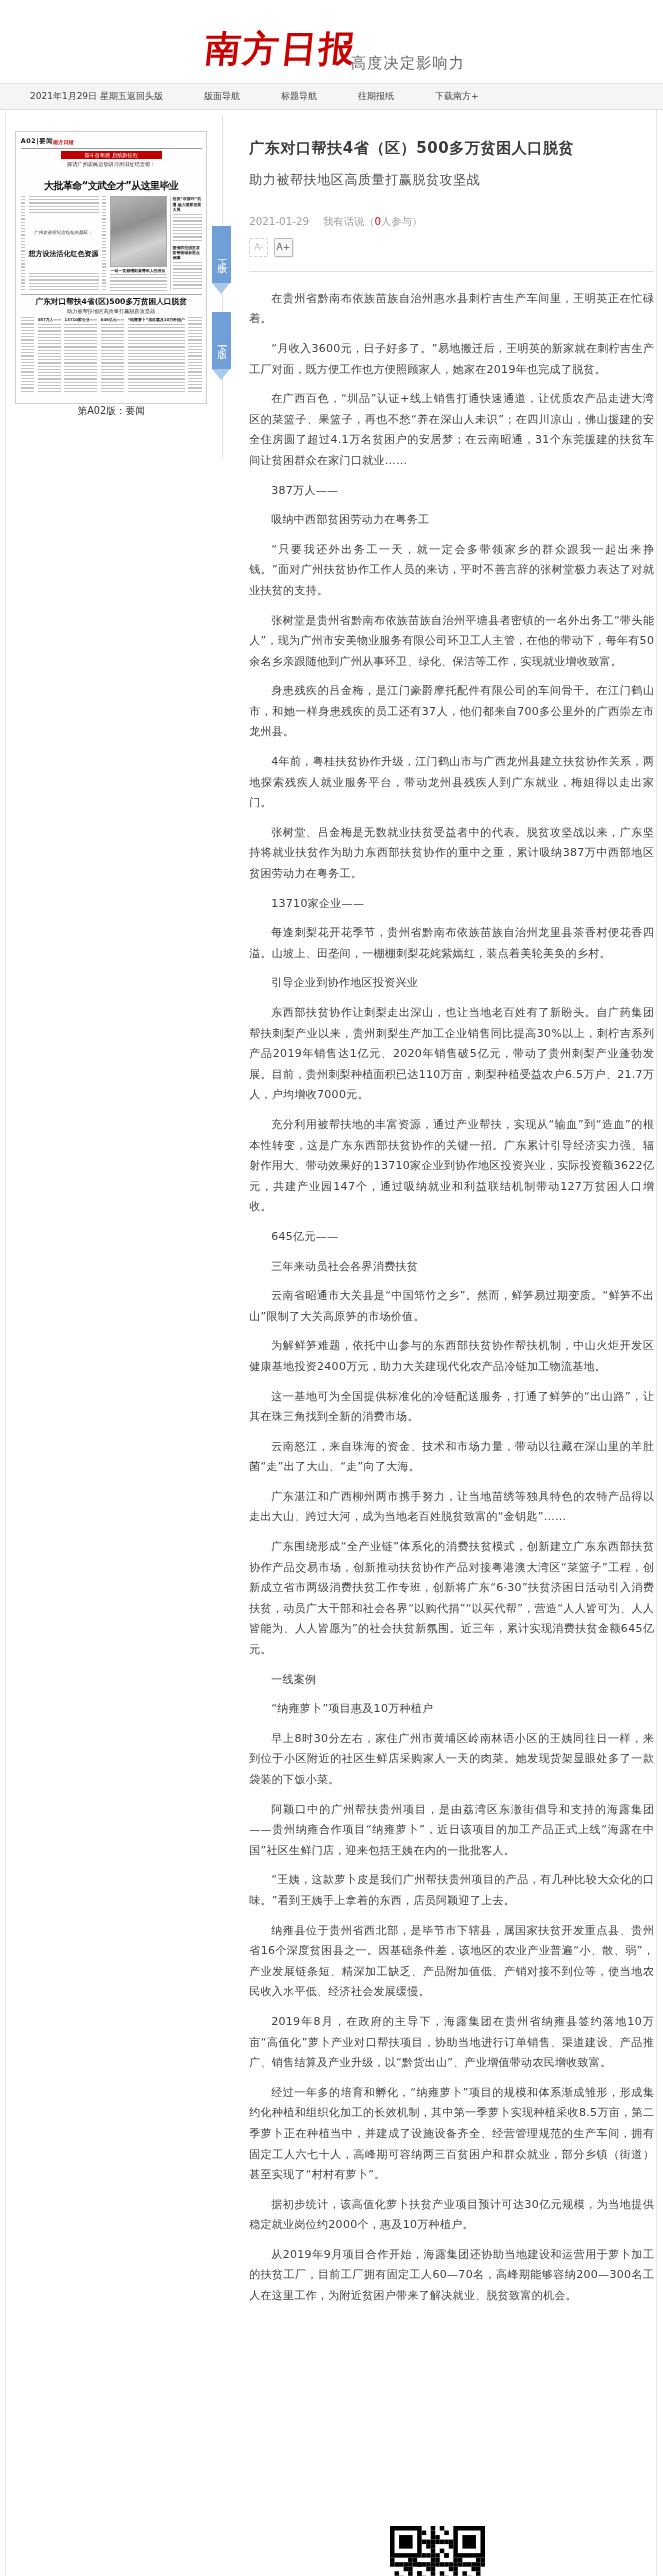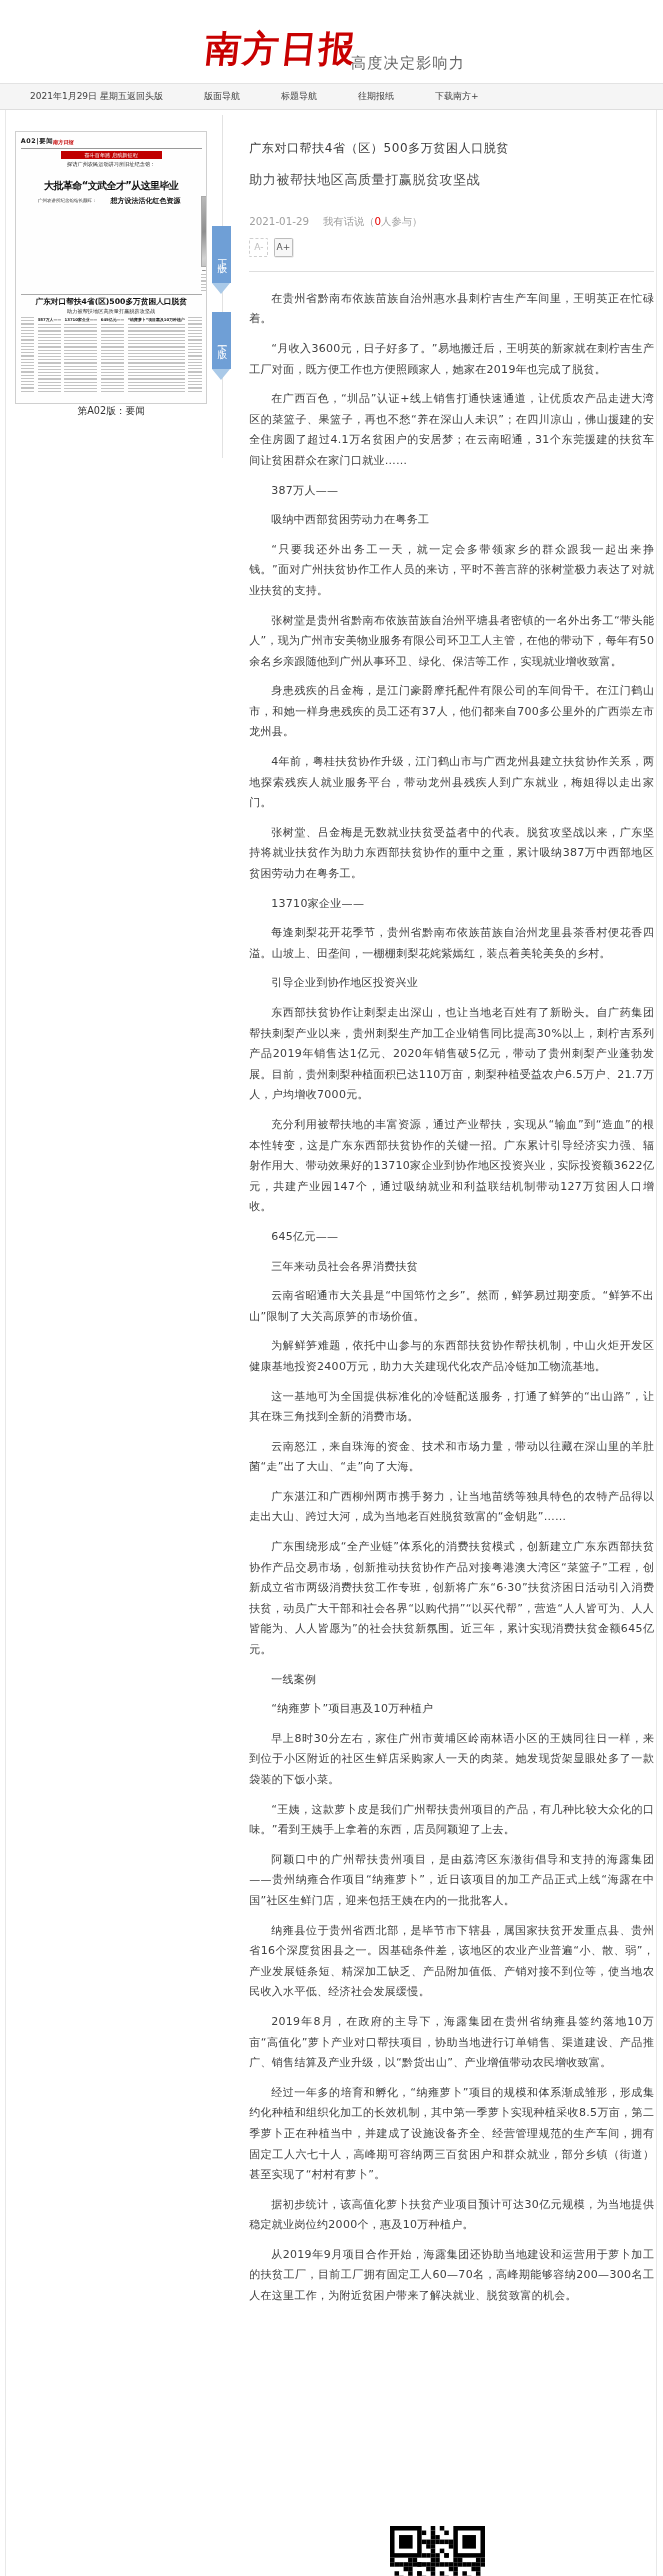--- a/index.html
+++ b/index.html
@@ -103,22 +103,22 @@
     color:#fff;font-size:9.7px;letter-spacing:1.9px;
   }
   .ribbon-fold{
     width:0;height:0;
     border-left:9.7px solid transparent;border-right:9.7px solid transparent;
     border-top:11.6px solid #a9c9e8;
   }
   
   .article-col{position:absolute;left:243px;top:0;width:405px;}
   .article-title{
-    margin-top:24.5px;font-size:12px;line-height:27px;color:#3a3a3a;
-    font-weight:400;letter-spacing:0.6px;
+    margin-top:24.5px;font-size:15px;line-height:27px;color:#3a3a3a;
+    font-weight:700;letter-spacing:0.6px;
   }
   .article-subtitle{margin-top:9px;font-size:13px;color:#4d4d4d;letter-spacing:0.6px;}
   .article-meta{margin-top:26px;font-size:10.3px;color:#9f9f9f;display:flex;gap:14px;}
   .comment-count{color:#e60000;}
   .font-btn-row{margin-top:9px;display:flex;gap:5.2px;}
   .font-btn{
     width:19.3px;height:19.3px;box-sizing:border-box;
     display:flex;align-items:center;justify-content:center;
     font-size:9px;cursor:pointer;border-radius:1.3px;
   }
@@ -160,21 +160,21 @@
       <span class="paper-masthead">南方日报</span>
     </div>
     <div class="paper-rule"></div>
     <div class="paper-banner">奋斗百年路 启航新征程</div>
     <div class="paper-kicker">探访广州农民运动讲习所旧址纪念馆：</div>
     <div class="paper-headline">大批革命“文武全才”从这里毕业</div>
     <div class="paper-upper">
       <div>
         <div class="fake-text" style="height:100%;"></div>
       </div>
-      <div style="display:flex;flex-direction:row;gap:14px;justify-content:space-between;">
+      <div style="display:flex;flex-direction:column;gap:14px;justify-content:space-between;">
         <div class="fake-text" style="flex:1;"></div>
         <div class="paper-midhead-kicker">广州农讲所纪念馆馆长颜晖：</div>
         <div class="paper-midhead">想方设法活化红色资源</div>
         <div class="fake-text" style="flex:1;"></div>
       </div>
       <div>
         <div class="fake-text" style="height:100%;"></div>
       </div>
       <div class="paper-photo-wrap">
         <div class="paper-photo"></div>
@@ -259,22 +259,22 @@
         <p class="para">三年来动员社会各界消费扶贫</p>
         <p class="para">云南省昭通市大关县是“中国筇竹之乡”。然而，鲜笋易过期变质。“鲜笋不出山”限制了大关高原笋的市场价值。</p>
         <p class="para">为解鲜笋难题，依托中山参与的东西部扶贫协作帮扶机制，中山火炬开发区健康基地投资2400万元，助力大关建现代化农产品冷链加工物流基地。</p>
         <p class="para">这一基地可为全国提供标准化的冷链配送服务，打通了鲜笋的“出山路”，让其在珠三角找到全新的消费市场。</p>
         <p class="para">云南怒江，来自珠海的资金、技术和市场力量，带动以往藏在深山里的羊肚菌“走”出了大山、“走”向了大海。</p>
         <p class="para">广东湛江和广西柳州两市携手努力，让当地苗绣等独具特色的农特产品得以走出大山、跨过大河，成为当地老百姓脱贫致富的“金钥匙”……</p>
         <p class="para">广东围绕形成“全产业链”体系化的消费扶贫模式，创新建立广东东西部扶贫协作产品交易市场，创新推动扶贫协作产品对接粤港澳大湾区“菜篮子”工程，创新成立省市两级消费扶贫工作专班，创新将广东“6·30”扶贫济困日活动引入消费扶贫，动员广大干部和社会各界“以购代捐”“以买代帮”，营造“人人皆可为、人人皆能为、人人皆愿为”的社会扶贫新氛围。近三年，累计实现消费扶贫金额645亿元。</p>
         <p class="para">一线案例</p>
         <p class="para">“纳雍萝卜”项目惠及10万种植户</p>
         <p class="para">早上8时30分左右，家住广州市黄埔区岭南林语小区的王姨同往日一样，来到位于小区附近的社区生鲜店采购家人一天的肉菜。她发现货架显眼处多了一款袋装的下饭小菜。</p>
+        <p class="para">阿颖口中的广州帮扶贵州项目，是由荔湾区东漖街倡导和支持的海露集团——贵州纳雍合作项目“纳雍萝卜”，近日该项目的加工产品正式上线“海露在中国”社区生鲜门店，迎来包括王姨在内的一批批客人。</p>
         <p class="para">“王姨，这款萝卜皮是我们广州帮扶贵州项目的产品，有几种比较大众化的口味。”看到王姨手上拿着的东西，店员阿颖迎了上去。</p>
-        <p class="para">阿颖口中的广州帮扶贵州项目，是由荔湾区东漖街倡导和支持的海露集团——贵州纳雍合作项目“纳雍萝卜”，近日该项目的加工产品正式上线“海露在中国”社区生鲜门店，迎来包括王姨在内的一批批客人。</p>
         <p class="para">纳雍县位于贵州省西北部，是毕节市下辖县，属国家扶贫开发重点县、贵州省16个深度贫困县之一。因基础条件差，该地区的农业产业普遍“小、散、弱”，产业发展链条短、精深加工缺乏、产品附加值低、产销对接不到位等，使当地农民收入水平低、经济社会发展缓慢。</p>
         <p class="para">2019年8月，在政府的主导下，海露集团在贵州省纳雍县签约落地10万亩“高值化”萝卜产业对口帮扶项目，协助当地进行订单销售、渠道建设、产品推广、销售结算及产业升级，以“黔货出山”、产业增值带动农民增收致富。</p>
         <p class="para">经过一年多的培育和孵化，“纳雍萝卜”项目的规模和体系渐成雏形，形成集约化种植和组织化加工的长效机制，其中第一季萝卜实现种植采收8.5万亩，第二季萝卜正在种植当中，并建成了设施设备齐全、经营管理规范的生产车间，拥有固定工人六七十人，高峰期可容纳两三百贫困户和群众就业，部分乡镇（街道）甚至实现了“村村有萝卜”。</p>
         <p class="para">据初步统计，该高值化萝卜扶贫产业项目预计可达30亿元规模，为当地提供稳定就业岗位约2000个，惠及10万种植户。</p>
         <p class="para">从2019年9月项目合作开始，海露集团还协助当地建设和运营用于萝卜加工的扶贫工厂，目前工厂拥有固定工人60—70名，高峰期能够容纳200—300名工人在这里工作，为附近贫困户带来了解决就业、脱贫致富的机会。</p>
       </div>
   </div>
 
 </div>
 

